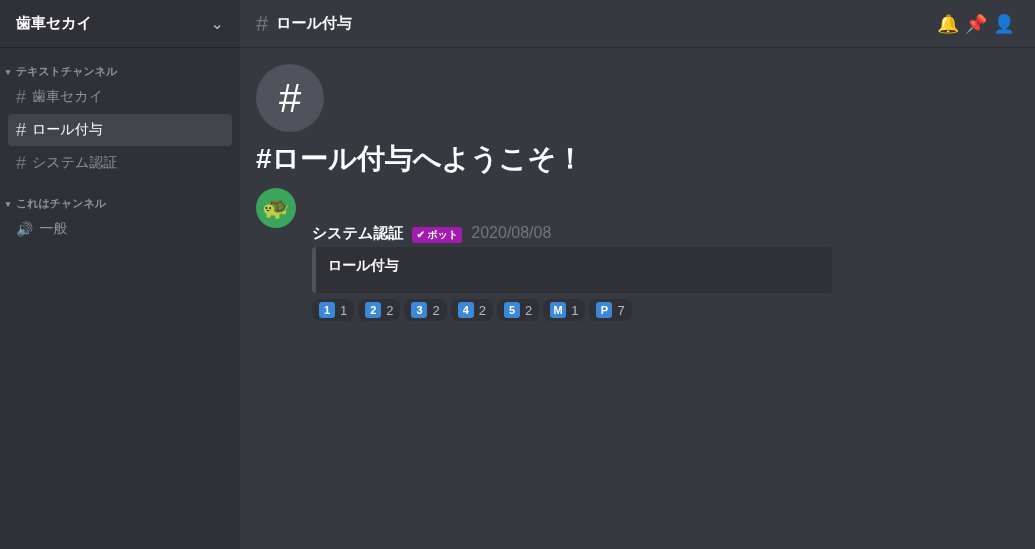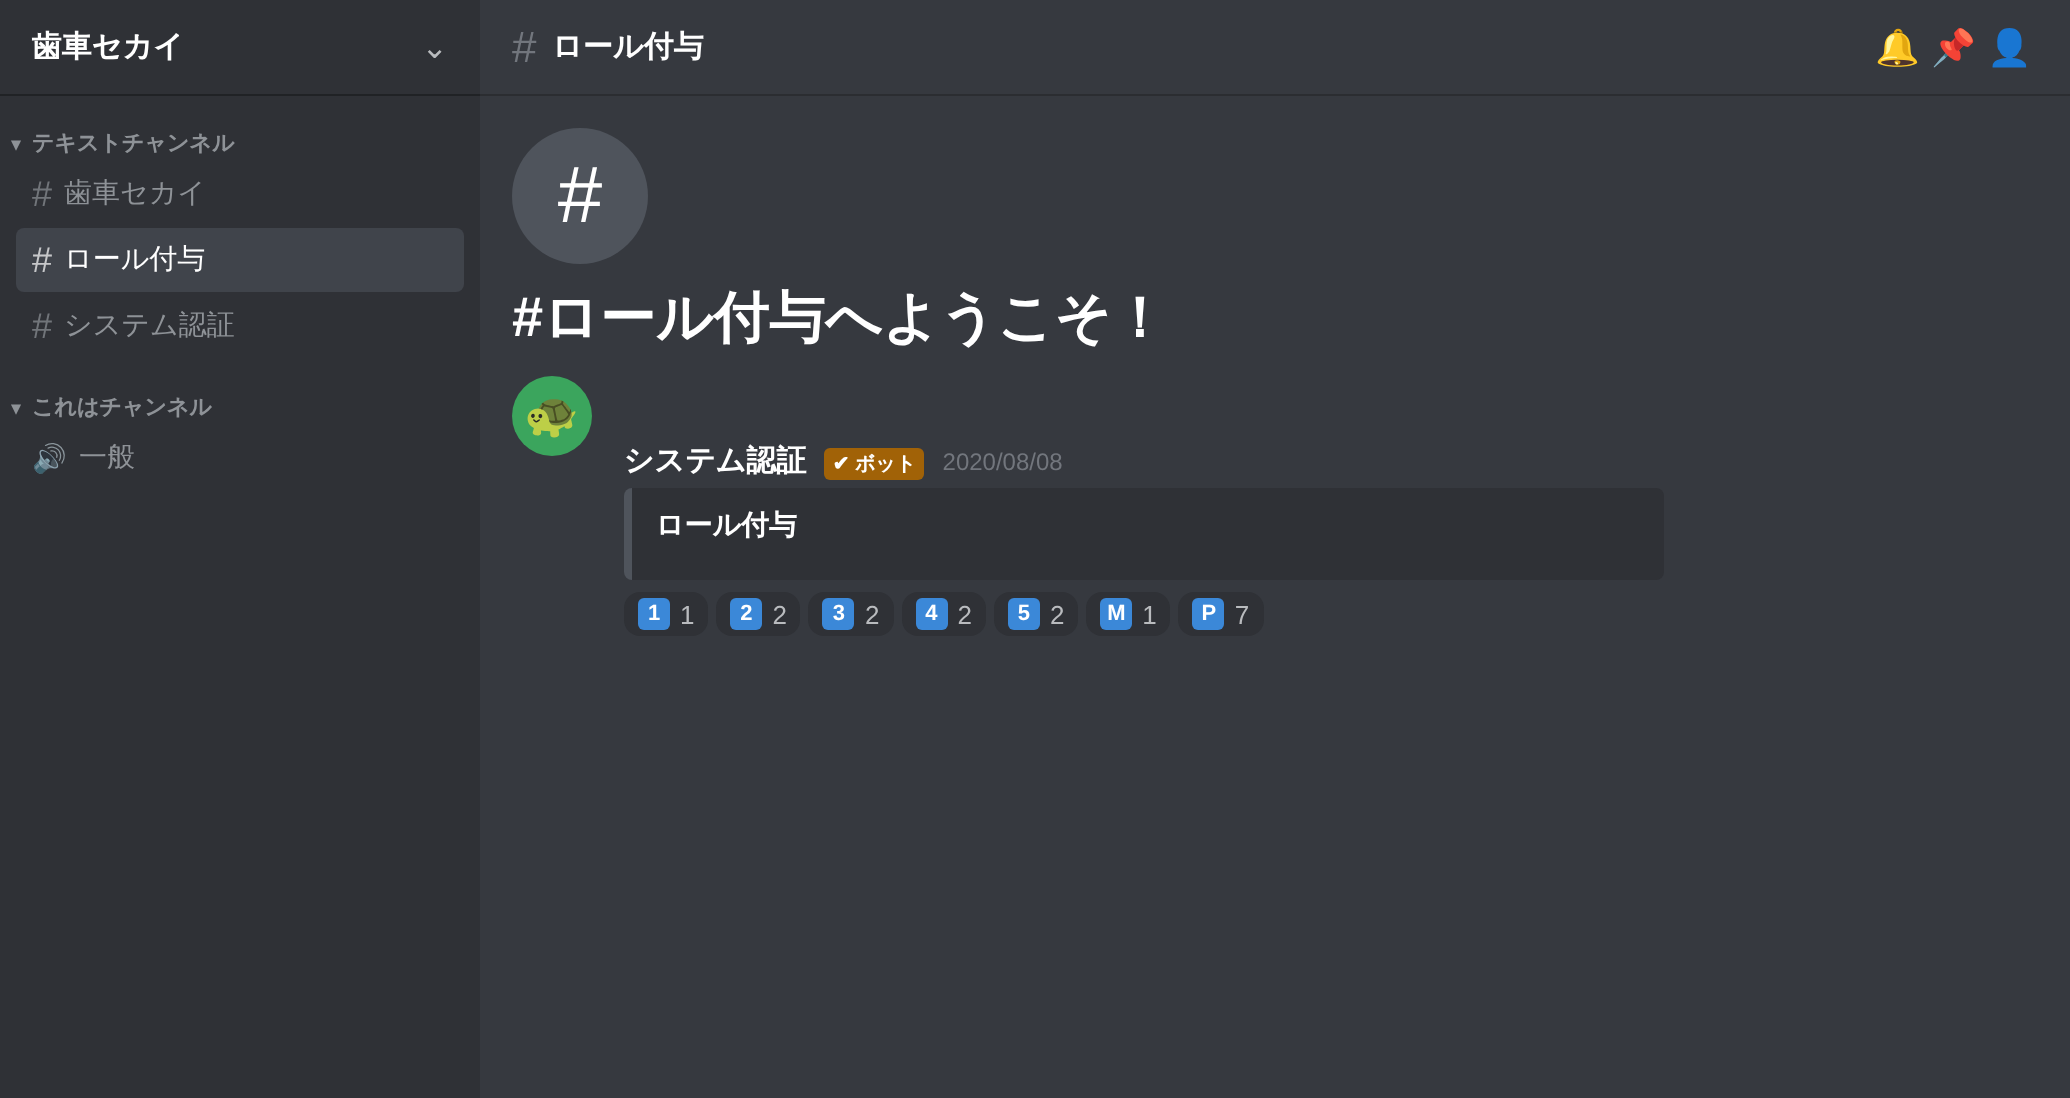--- a/index.html
+++ b/index.html
@@ -80,26 +80,26 @@
     width: 40px; height: 40px; border-radius: 50%;
     background: #3ba55d;
     display: flex; align-items: center; justify-content: center;
     font-size: 22px;
     flex-shrink: 0;
   }
   .msg-body { flex: 1; min-width: 0; }
   .msg-header { display: flex; align-items: baseline; gap: 9px; margin-bottom: 4px; }
   .msg-author { font-weight: 600; color: #fff; font-size: 15px; }
   .bot-tag {
-    background: #a16207; color: #fff;
+    background: #a21caf; color: #fff;
     font-size: 10px; font-weight: 600;
     padding: 1px 4px; border-radius: 3px;
     display: inline-flex; align-items: center; gap: 2px;
   }
-  .msg-time { color: #72767d; font-size: 12px; margin-top: 36px; }
+  .msg-time { color: #72767d; font-size: 16px; margin-top: 36px; }
   .embed {
     background: #2f3136;
     border-left: 4px solid #4f545c;
     border-radius: 4px;
     padding: 10px 14px 12px 12px;
     max-width: 520px;
     margin-bottom: 6px;
   }
   .embed-title { font-weight: 700; color: #fff; margin-bottom: 6px; font-size: 14px; }
   .embed-desc { color: #dcddde; font-size: 14px; line-height: 1.5; white-space: pre-wrap; }

